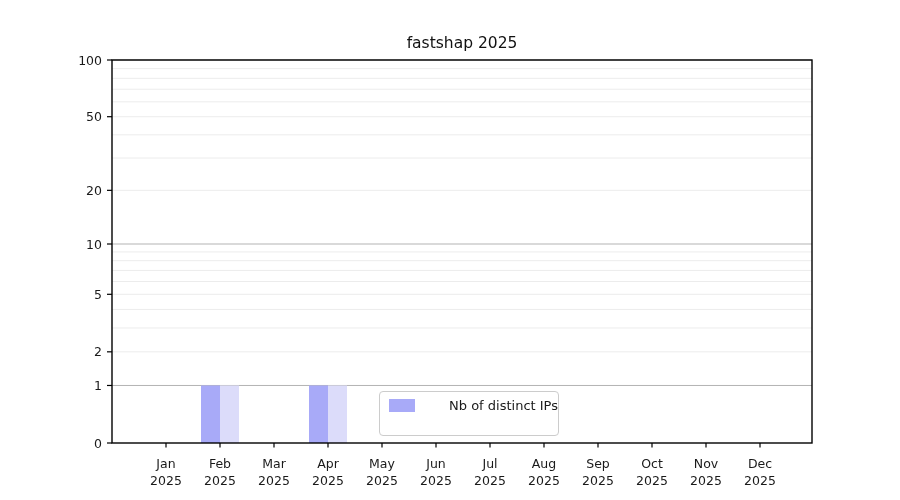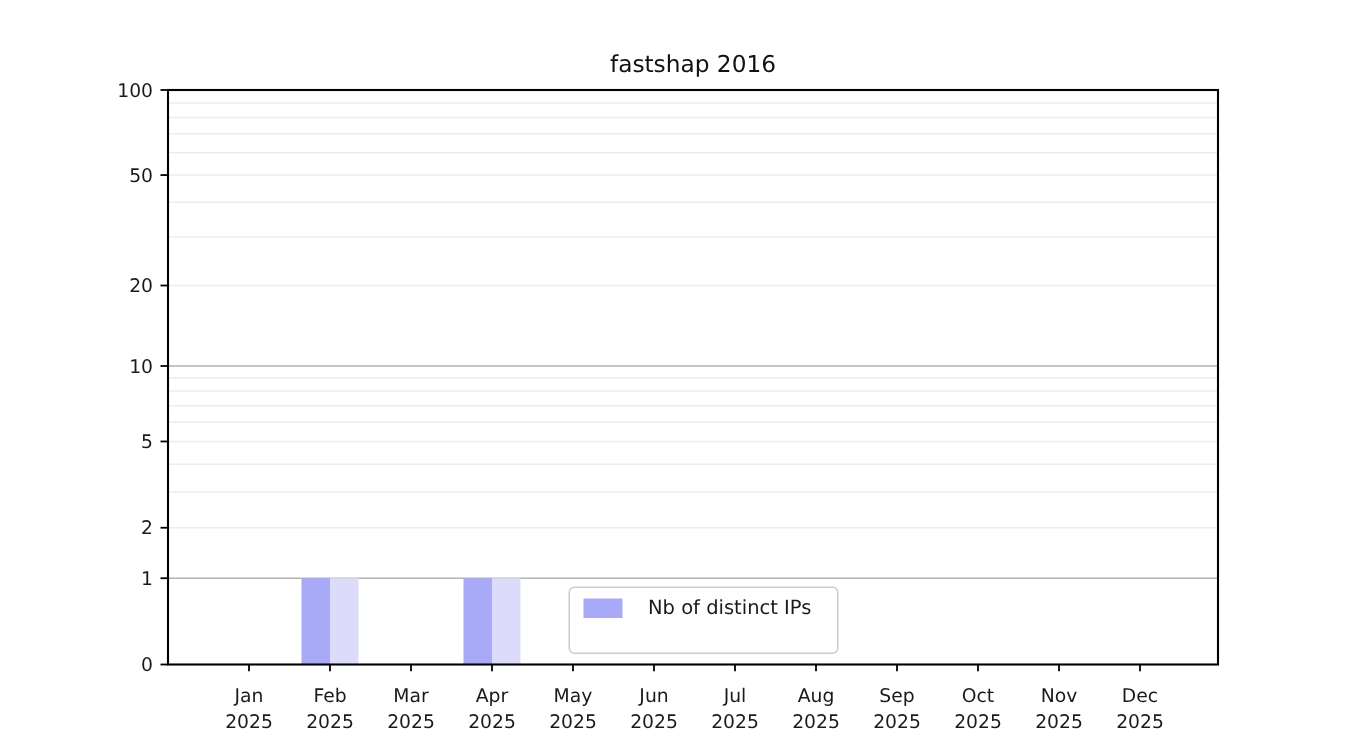--- a/index.html
+++ b/index.html
@@ -40,40 +40,41 @@
     background: #ffffff;
     border: 1px solid #cccccc;
     border-radius: 4px;
     padding: 4px 0 0 9px;
   }
   .legend-row {
     display: flex;
     align-items: center;
     height: 18px;
     margin-bottom: 1px;
+    justify-content: space-between;
   }
   .legend-swatch {
     display: inline-block;
     width: 26px;
     height: 13px;
     flex: 0 0 26px;
   }
   .legend-label {
     margin-left: 17px;
     font-size: 13px;
     color: #1a1a1a;
     white-space: nowrap;
   }
 </style>
 </head>
 <body>
 
 <div class="canvas">
 
-  <div class="chart-title">fastshap 2016</div>
+  <div class="chart-title">fastshap 2025</div>
 
   <svg id="plot-svg" width="900" height="500" viewBox="0 0 900 500">
       <line x1="112" x2="812" y1="327.954089850655" y2="327.954089850655" stroke="#ececec" stroke-width="1"></line>
       <line x1="112" x2="812" y1="309.43583451117433" y2="309.43583451117433" stroke="#ececec" stroke-width="1"></line>
       <line x1="112" x2="812" y1="281.51264893981977" y2="281.51264893981977" stroke="#ececec" stroke-width="1"></line>
       <line x1="112" x2="812" y1="270.4311347759825" y2="270.4311347759825" stroke="#ececec" stroke-width="1"></line>
       <line x1="112" x2="812" y1="260.6565465519527" y2="260.6565465519527" stroke="#ececec" stroke-width="1"></line>
       <line x1="112" x2="812" y1="251.91287943650187" y2="251.91287943650187" stroke="#ececec" stroke-width="1"></line>
       <line x1="112" x2="812" y1="158.01998820650755" y2="158.01998820650755" stroke="#ececec" stroke-width="1"></line>
       <line x1="112" x2="812" y1="134.81777672813246" y2="134.81777672813246" stroke="#ececec" stroke-width="1"></line>

